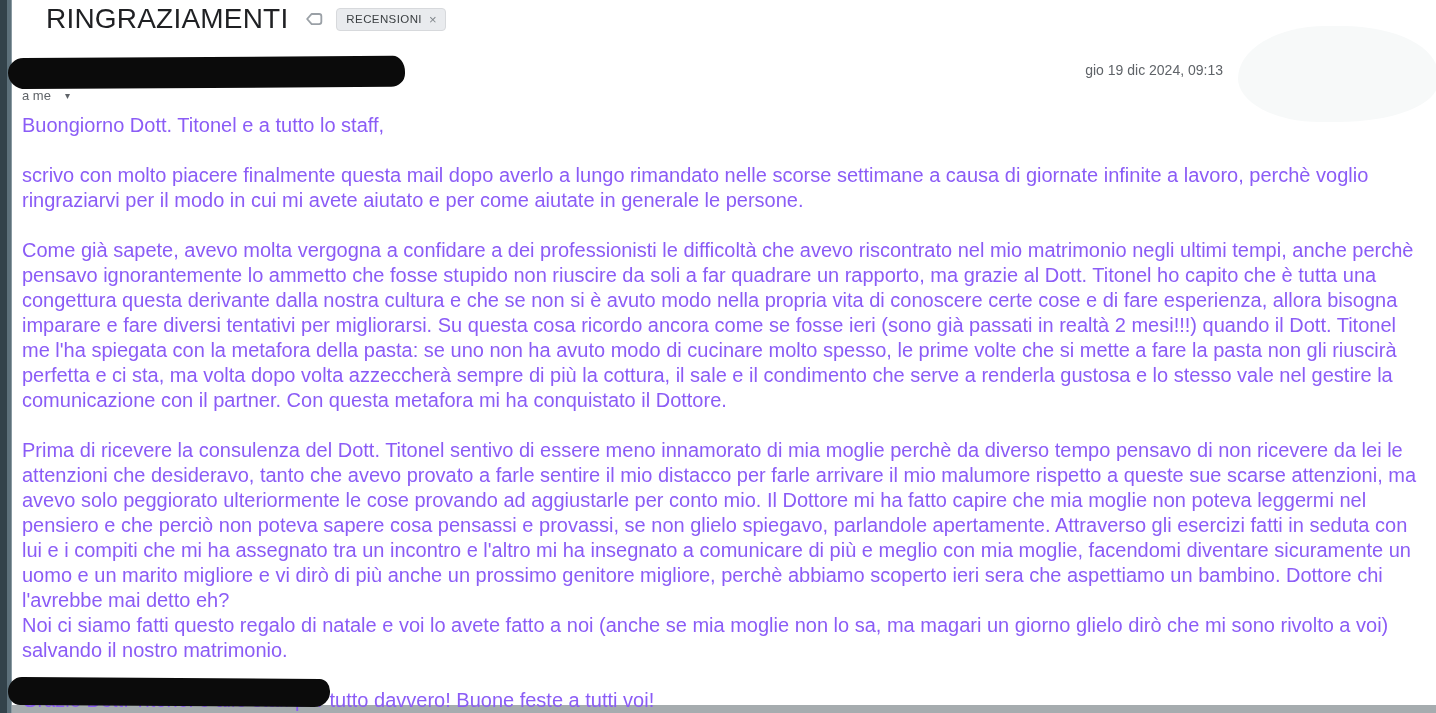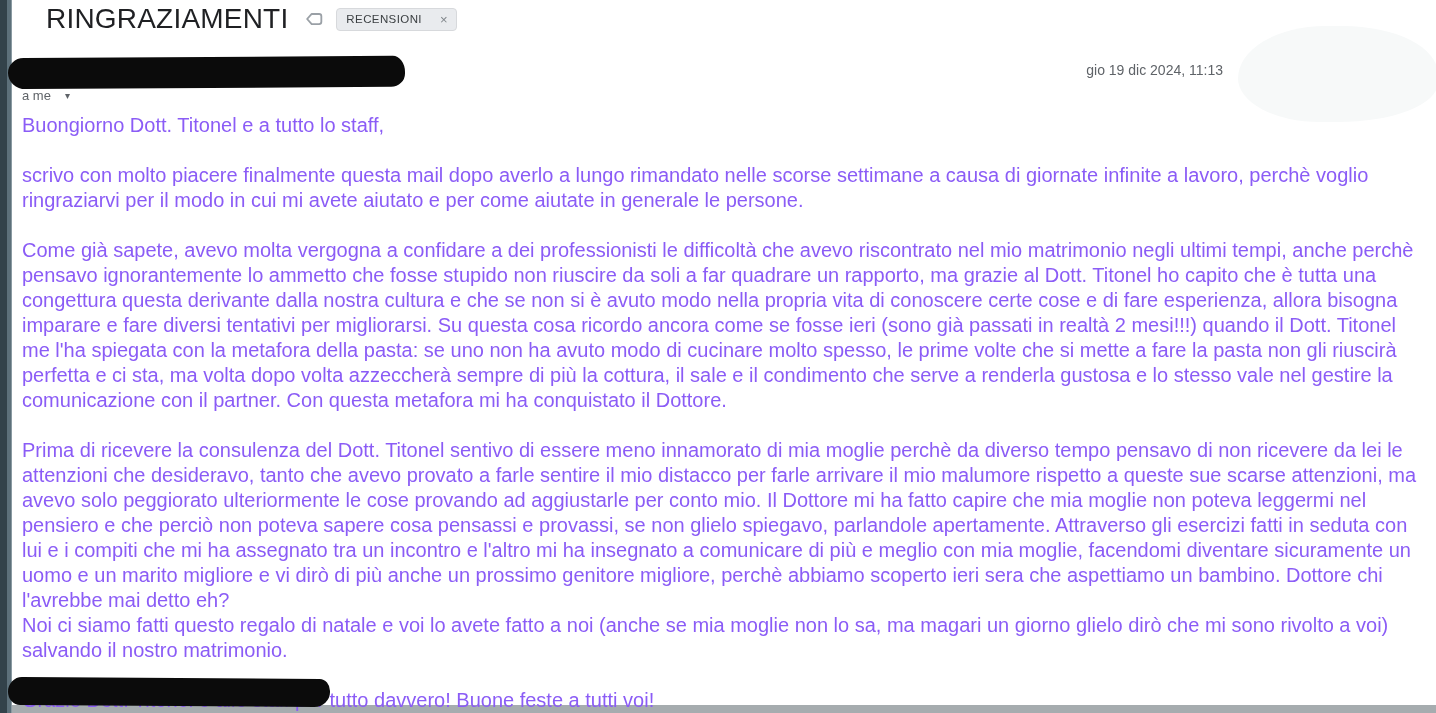--- a/index.html
+++ b/index.html
@@ -17,21 +17,21 @@
   .bottom-strip{
     position:absolute;left:0;bottom:0;width:1436px;height:8px;
     background:#a6acaf;z-index:0;
   }
   .subject-row{position:absolute;left:22px;top:2px;display:flex;align-items:center;gap:10px;margin-left:24px;}
   .subject{
     font-size:28px;font-weight:400;color:#1f2023;margin:0;letter-spacing:.2px;line-height:34px;
   }
   .label-icon{width:24px;height:24px;display:inline-flex;align-items:center;justify-content:center;margin-left:4px;}
   .chip{
-    display:inline-flex;align-items:center;gap:18px;height:21px;padding:0 8px 0 9px;
+    display:inline-flex;align-items:center;gap:7px;height:21px;padding:0 8px 0 9px;
     background:#e9ebee;border:1px solid #d7d9dc;border-radius:4px;
     font-size:11.5px;color:#3c4043;letter-spacing:.4px;cursor:default;white-space:nowrap;
   }
   .chip-x{color:#80868b;font-size:13px;line-height:1;cursor:pointer;}
   
   .corner-blob{
     position:absolute;left:1238px;top:26px;width:200px;height:96px;
     background:#f7f9f9;border-radius:48% 52% 55% 45% / 60% 55% 45% 50%;
   }
   .redaction{position:absolute;background:#0b0b0b;z-index:2;}
@@ -78,21 +78,21 @@
     <span class="chip">
       <span>RECENSIONI</span>
       <span class="chip-x">×</span>
     </span>
   </div>
 
   <div class="corner-blob"></div>
 
   <div class="redaction sender-redaction"></div>
 
-  <div class="date">gio 19 dic 2024, 11:13</div>
+  <div class="date">gio 19 dic 2024, 09:13</div>
 
   <div class="to-row">
     <span>a me</span>
     <span class="caret">▾</span>
   </div>
 
   <div class="email-body">
       <div class="para">Buongiorno Dott. Titonel e a tutto lo staff,</div>
       <div class="para">scrivo con molto piacere finalmente questa mail dopo averlo a lungo rimandato nelle scorse settimane a causa di giornate infinite a lavoro, perchè voglio ringraziarvi per il modo in cui mi avete aiutato e per come aiutate in generale le persone.</div>
       <div class="para">Come già sapete, avevo molta vergogna a confidare a dei professionisti le difficoltà che avevo riscontrato nel mio matrimonio negli ultimi tempi, anche perchè pensavo ignorantemente lo ammetto che fosse stupido non riuscire da soli a far quadrare un rapporto, ma grazie al Dott. Titonel ho capito che è tutta una congettura questa derivante dalla nostra cultura e che se non si è avuto modo nella propria vita di conoscere certe cose e di fare esperienza, allora bisogna imparare e fare diversi tentativi per migliorarsi. Su questa cosa ricordo ancora come se fosse ieri (sono già passati in realtà 2 mesi!!!) quando il Dott. Titonel me l'ha spiegata con la metafora della pasta: se uno non ha avuto modo di cucinare molto spesso, le prime volte che si mette a fare la pasta non gli riuscirà perfetta e ci sta, ma volta dopo volta azzeccherà sempre di più la cottura, il sale e il condimento che serve a renderla gustosa e lo stesso vale nel gestire la comunicazione con il partner. Con questa metafora mi ha conquistato il Dottore.</div>

